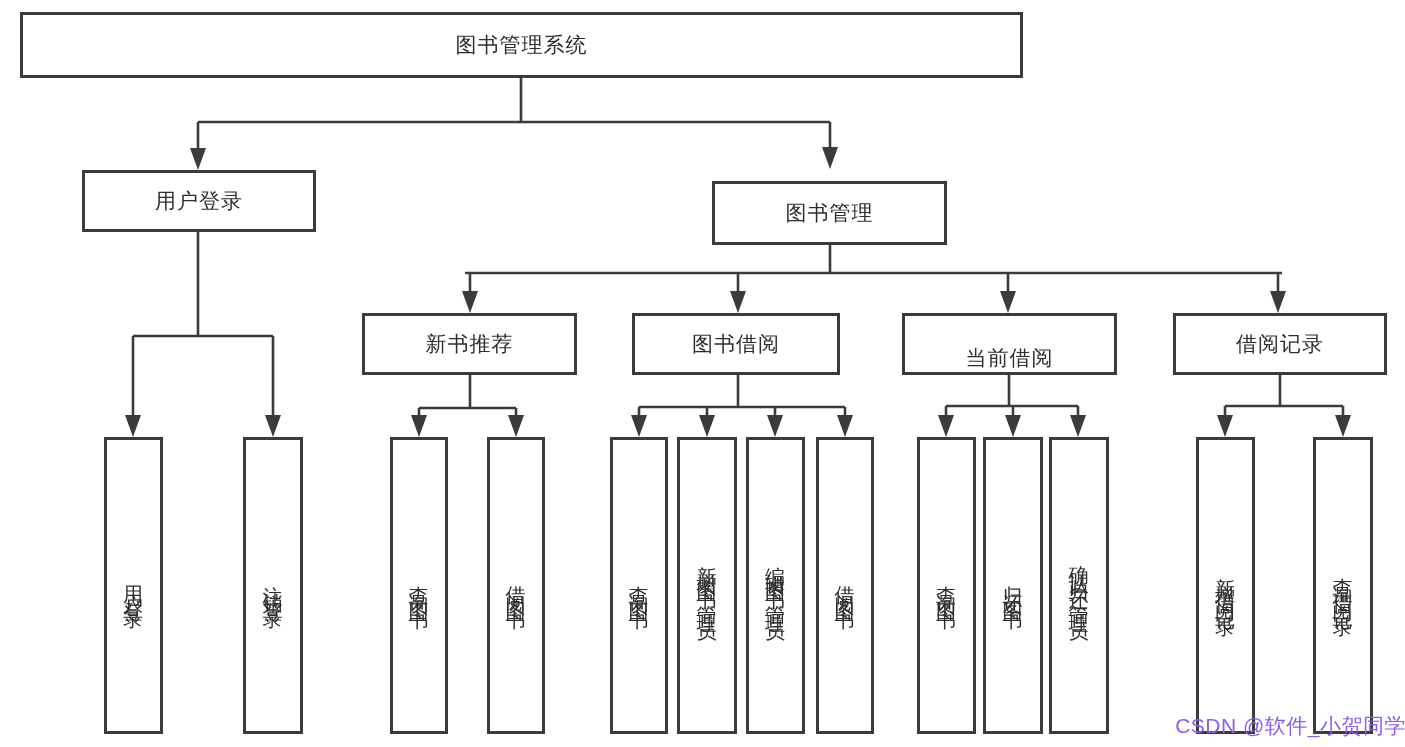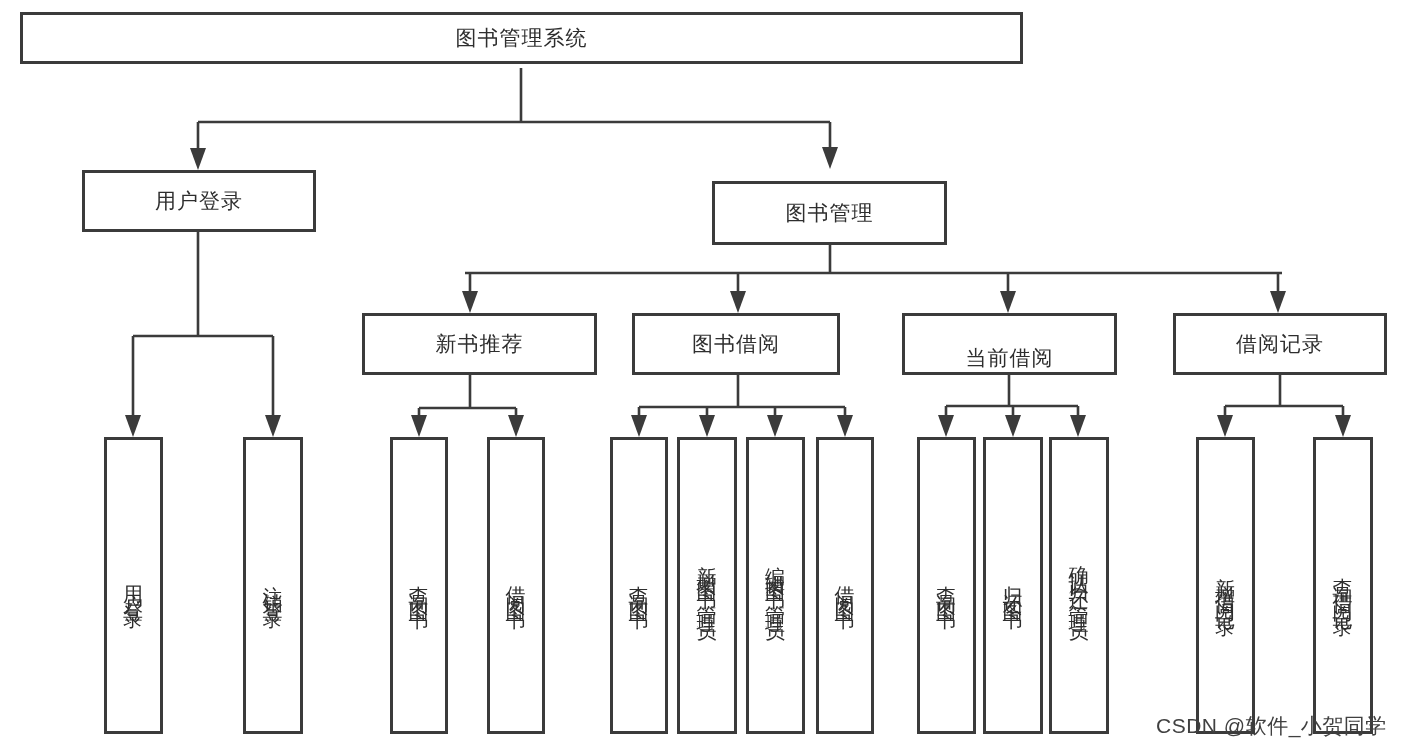--- a/index.html
+++ b/index.html
@@ -44,23 +44,24 @@
     letter-spacing: 8px;
     white-space: nowrap;
   }
   .watermark {
     position: absolute;
     left: 1156px;
     top: 712px;
     width: 250px;
     font-size: 21px;
     letter-spacing: 0.5px;
-    color: #404040;
+    color: #8b5cf6;
     white-space: nowrap;
     z-index: 10;
+    text-align: right;
   }
 </style>
 </head>
 <body>
 
 <div class="canvas">
 
   <svg class="wires" viewBox="0 0 1405 747">
 
     <g>
@@ -104,32 +105,32 @@
       <polygon points="1070,415 1086,415 1078,437"></polygon>
     </g>
 
     <g>
       <path d="M1280 375 V406 M1225 406 H1343 M1225 406 V416 M1343 406 V416"></path>
       <polygon points="1217,415 1233,415 1225,437"></polygon>
       <polygon points="1335,415 1351,415 1343,437"></polygon>
     </g>
   </svg>
 
-  <div class="node h-node" style="left:20px; top:12px; width:1003px; height:52px;">
+  <div class="node h-node" style="left:20px; top:12px; width:1003px; height:66px;">
     <span>图书管理系统</span>
   </div>
 
   <div class="node h-node" style="left:82px; top:170px; width:234px; height:62px;">
     <span>用户登录</span>
   </div>
   <div class="node h-node" style="left:712px; top:169px; width:235px; height:64px;margin-top:12px;">
     <span>图书管理</span>
   </div>
 
-  <div class="node h-node" style="left:362px; top:313px; width:235px; height:62px;">
+  <div class="node h-node" style="left:362px; top:313px; width:215px; height:62px;">
     <span>新书推荐</span>
   </div>
   <div class="node h-node" style="left:632px; top:313px; width:208px; height:62px;">
     <span>图书借阅</span>
   </div>
   <div class="node h-node" style="left:902px; top:313px; width:215px; height:62px;align-items:flex-end;">
     <span>当前借阅</span>
   </div>
   <div class="node h-node" style="left:1173px; top:313px; width:214px; height:62px;">
     <span>借阅记录</span>

